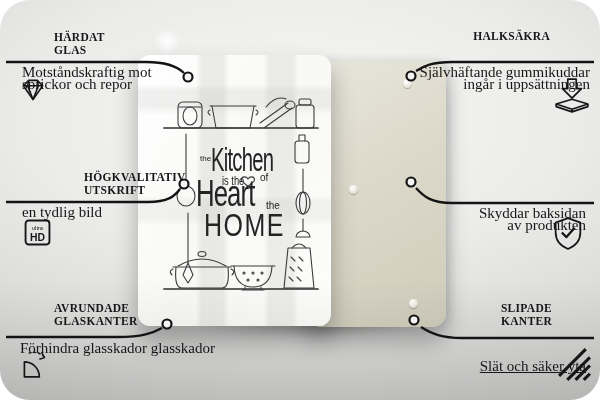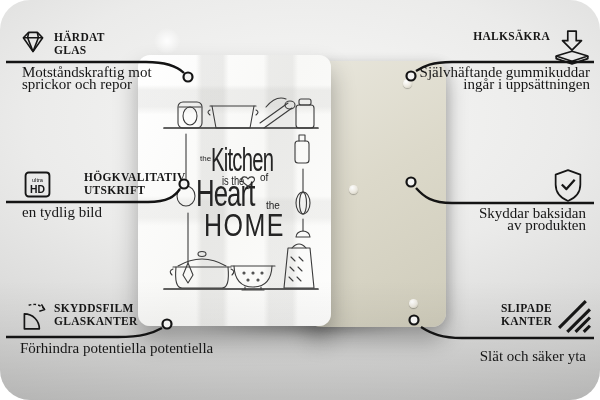--- a/index.html
+++ b/index.html
@@ -23,21 +23,21 @@
       linear-gradient(118deg,#ffffff 0%, #f8f8f6 50%, #fdfdfc 100%);
     box-shadow:0 14px 24px rgba(0,0,0,0.30);}
   .glare{position:absolute;left:152px;top:26px;width:30px;height:30px;pointer-events:none;
     background:radial-gradient(circle, rgba(255,255,255,0.95) 0%, rgba(255,255,255,0) 62%);}
   .design-svg{position:absolute;left:0;top:0;}
   .overlay-svg{position:absolute;left:0;top:0;z-index:5;pointer-events:none;}
   .callout{position:absolute;z-index:6;color:#161616;}
   .c-title{font-weight:bold;font-size:11.5px;line-height:12.5px;letter-spacing:0.3px;white-space:nowrap;}
   .c-desc{font-size:15px;line-height:11.5px;white-space:nowrap;}
   .align-r{text-align:right;}
-  .icon-box{position:absolute;z-index:6;}
+  .icon-box{position:absolute;z-index:6;margin-top:48px;}
   .doodle{stroke:#3c3c3c;fill:none;stroke-width:1.1;stroke-linecap:round;stroke-linejoin:round;}
   .shelf{stroke:#2e2e2e;stroke-width:1.7;}
   .dtext{fill:#242424;font-family:"Liberation Sans",sans-serif;}
 </style>
 </head>
 <body>
 
 <div id="stage">
 
   <div class="ground-shadow"></div>
@@ -184,25 +184,25 @@
   </div>
 
   <div class="icon-box" style="left:18px;top:300px;">
     <svg width="32" height="32" viewBox="0 0 30 30" fill="none" stroke="#161616" stroke-linejoin="round">
       <path d="M6,27 L6,13 A14,14 0 0 1 20,27 Z" stroke-width="1.6"></path>
       <path d="M10,5 Q19,2 25,9" stroke-width="1.4" stroke-dasharray="2.5 2"></path>
       <path d="M22,4 L25,9 L20,10.5" stroke-width="1.4"></path>
     </svg>
   </div>
   <div class="callout c-title" style="left:54px;top:302px;">
-    <div>SKYDDSFILM</div>
+    <div>AVRUNDADE</div>
     <div>GLASKANTER</div>
   </div>
   <div class="callout c-desc" style="left:20px;top:343px;">
-    <div>Förhindra potentiella potentiella</div>
+    <div>Förhindra glasskador glasskador</div>
   </div>
 
   <div class="icon-box" style="left:553px;top:29px;">
     <svg width="38" height="36" viewBox="0 0 36 34" fill="none" stroke="#161616" stroke-width="1.6" stroke-linejoin="round">
       <path d="M14,2 H22 V11 H27 L18,20 L9,11 H14 Z"></path>
       <path d="M18,21 L33,25.5 L18,30.5 L3,25.5 Z"></path>
       <path d="M3,25.5 V28 L18,33 L33,28 V25.5 M18,30.5 V33"></path>
     </svg>
   </div>
   <div class="callout c-title align-r" style="right:50px;top:30px;">
@@ -229,17 +229,17 @@
       <line x1="3" y1="29" x2="29" y2="3"></line>
       <line x1="11" y1="33" x2="33" y2="11"></line>
       <line x1="19" y1="33" x2="33" y2="19"></line>
       <line x1="27" y1="33" x2="33" y2="27"></line>
     </svg>
   </div>
   <div class="callout c-title align-r" style="right:48px;top:302px;margin-left:32px;">
     <div>SLIPADE</div>
     <div>KANTER</div>
   </div>
-  <div class="callout c-desc align-r" style="right:14px;top:351px;">
+  <div class="callout c-desc align-r" style="right:14px;top:361px;text-decoration:underline;">
     <div>Slät och säker yta</div>
   </div>
 
 </div>
 
 </body></html>

